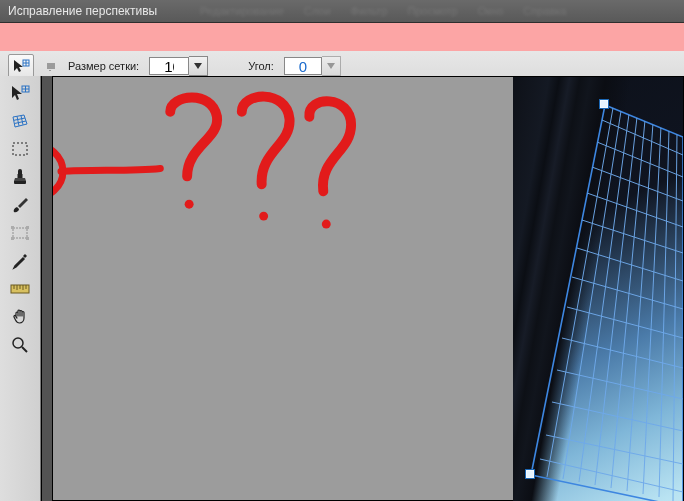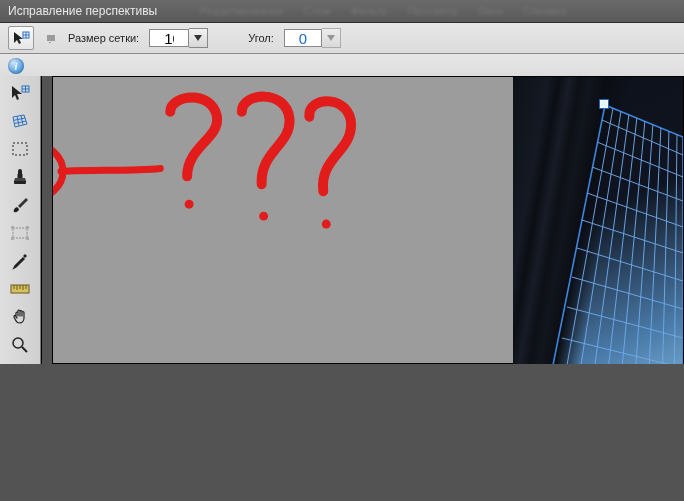--- a/index.html
+++ b/index.html
@@ -8,21 +8,21 @@
     width: 684px;
     height: 501px;
     overflow: hidden;
     font-family: "Segoe UI", Tahoma, Arial, sans-serif;
     font-size: 11px;
     background: #535353;
   }
   .window {
     position: relative;
     width: 684px;
-    height: 364px;
+    height: 501px;
     background: #fca5a5;
     box-sizing: border-box;
   }
   .titlebar {
     height: 22px;
     background: linear-gradient(#6a6a6a, #595959);
     color: #e8e8e8;
     display: flex;
     align-items: center;
     padding: 0 8px;
@@ -48,20 +48,21 @@
     font-size: 11px;
   }
   .options-bar {
     height: 30px;
     background: linear-gradient(#e7e7e7, #dcdcdc);
     border-bottom: 1px solid #8a8a8a;
     display: flex;
     align-items: center;
     padding: 0 8px;
     gap: 10px;
+    margin-top: 28px;
   }
   .opt-tool-icon {
     width: 24px;
     height: 22px;
     border: 1px solid #999;
     background: linear-gradient(#fafafa,#e6e6e6);
     border-radius: 2px;
     display:flex;align-items:center;justify-content:center;
   }
   .flyout {

